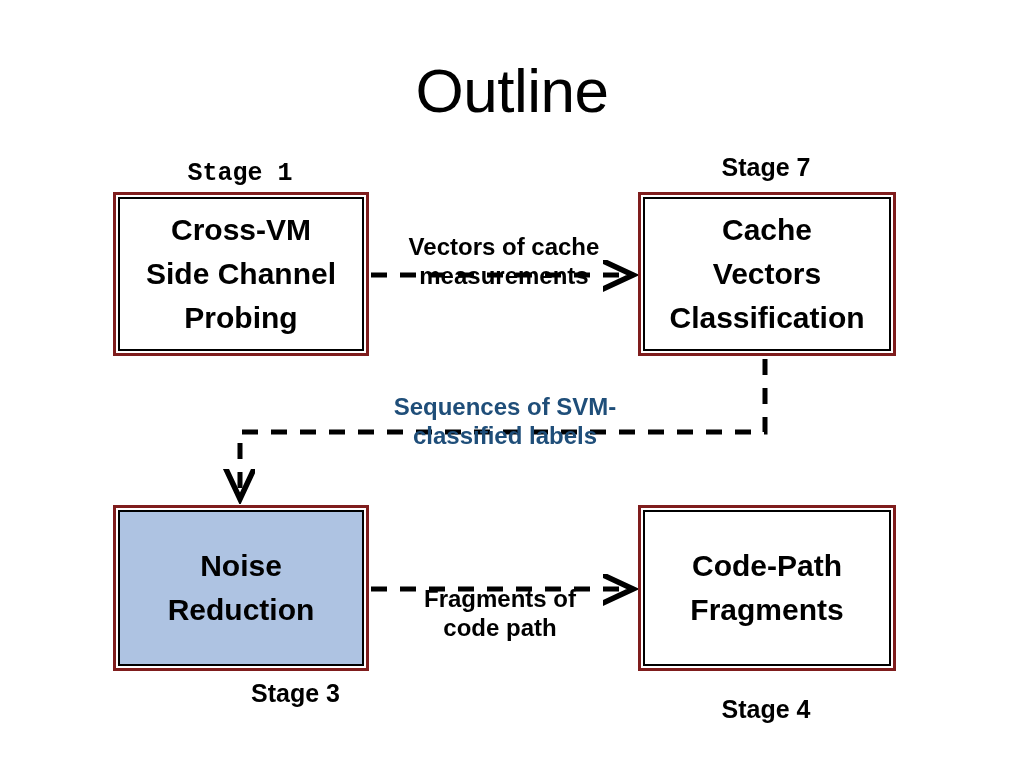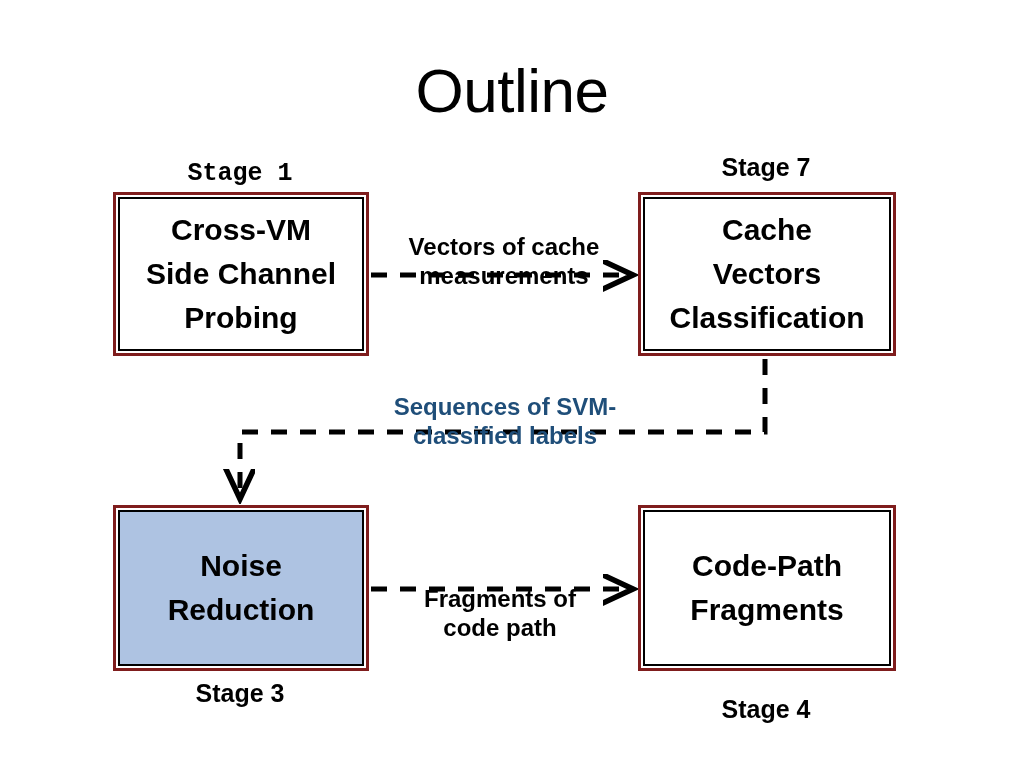--- a/index.html
+++ b/index.html
@@ -43,21 +43,21 @@
     position: absolute;
     font-size: 25px;
     font-weight: bold;
     color: #000000;
     text-align: center;
     white-space: nowrap;
     line-height: 1.1;
   }
   #stage1-label { left: 140px; top: 160px; width: 200px; font-family: Liberation Mono, monospace; }
   #stage2-label { left: 666px; top: 154px; width: 200px; }
-  #stage3-label { left: 140px; top: 680px; width: 200px; }
+  #stage3-label { left: 140px; top: 680px; width: 200px; text-align: right; }
   #stage4-label { left: 666px; top: 680px; width: 200px; margin-top: 16px; }
 
   
   .proc-box {
     position: absolute;
     box-sizing: border-box;
     background: #ffffff;
     border: 3px solid #7f1d1d;
     box-shadow: 0 0 0 2px #ffffff inset, 0 0 0 4px #000000 inset;
     display: flex;

